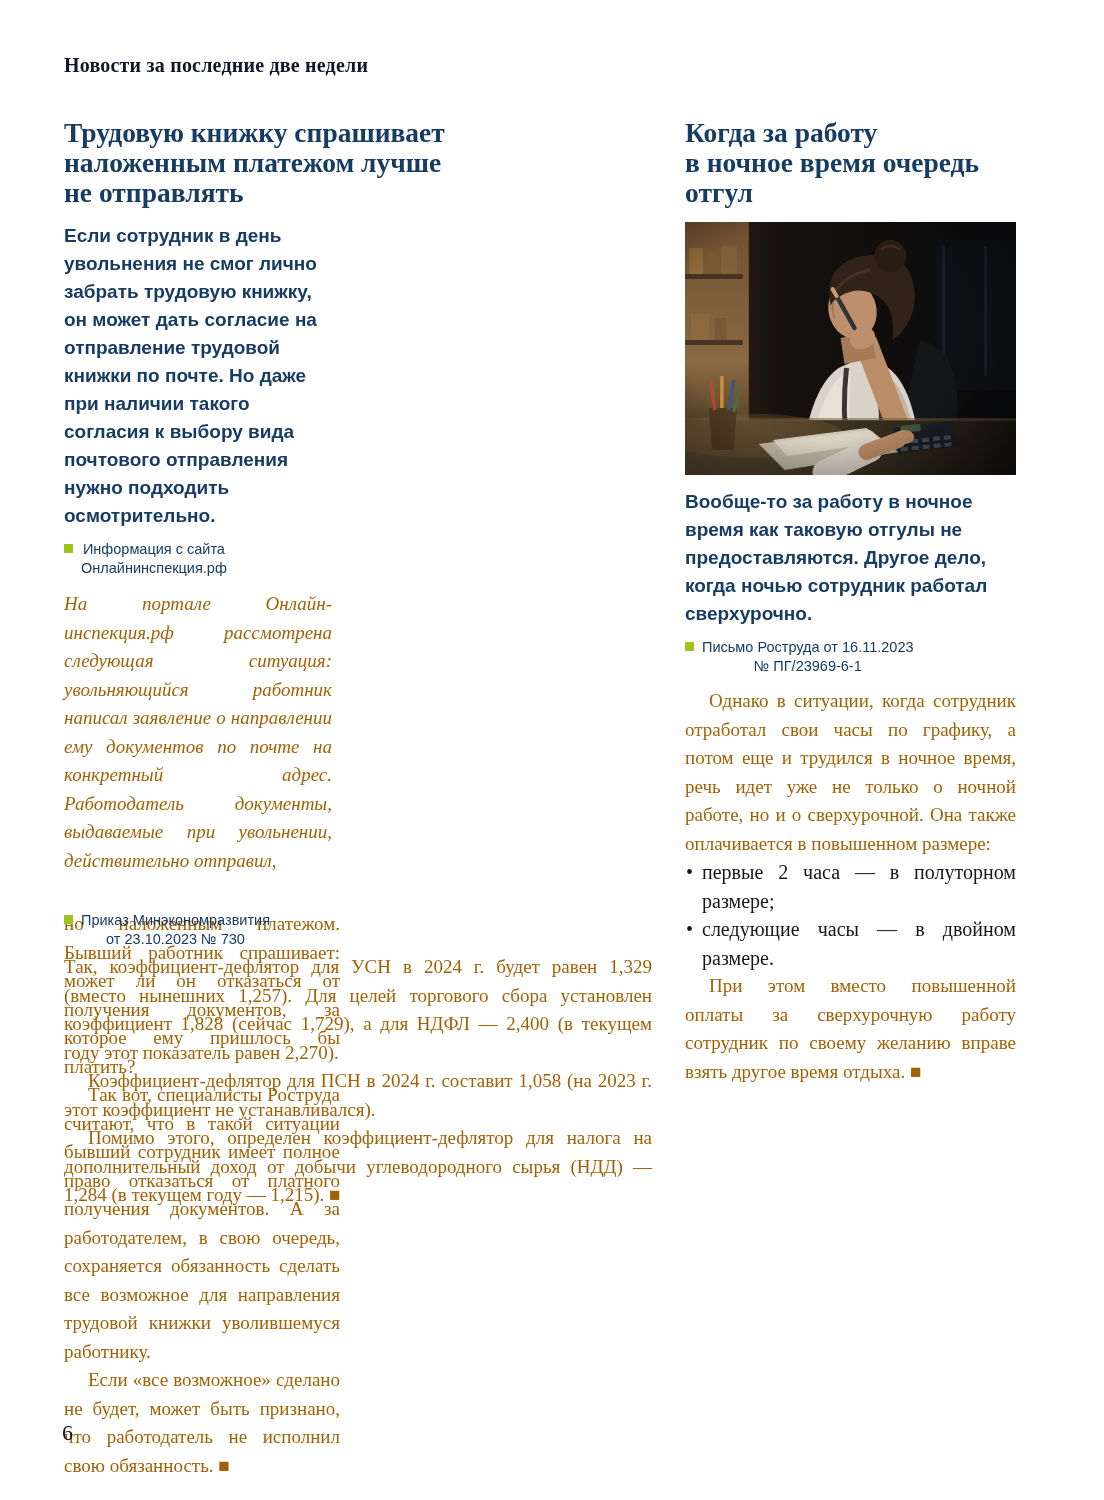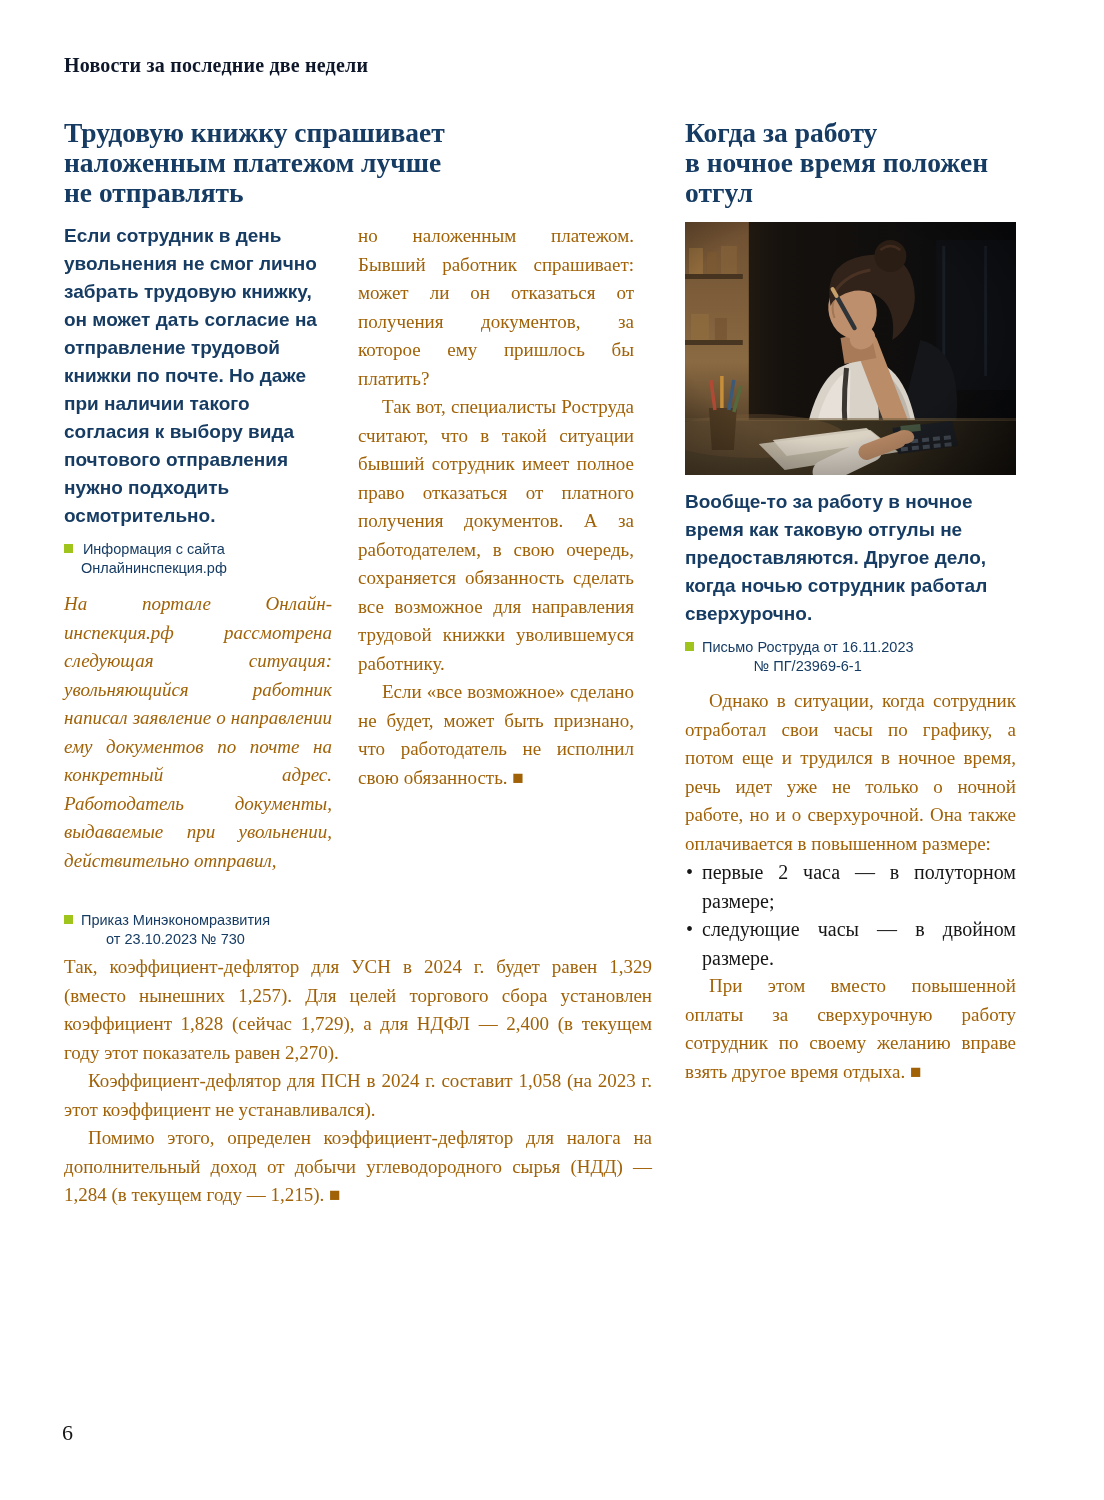--- a/index.html
+++ b/index.html
@@ -22,21 +22,21 @@
         color:#173c63;font-size:19px;line-height:28px;}
   .article-2 .lead{margin-top:12px;font-size:19.5px;line-height:27.5px;}
   .article-3 .lead{margin-top:13px;}
 
   .source{display:flex;gap:8px;margin-top:10px;
           font-family:"Liberation Sans",sans-serif;font-size:14.5px;line-height:19px;
           color:#173c63;text-align:center;}
   .source .sq{flex:none;width:9px;height:9px;margin-top:4px;background:#9fc41c;}
   .source .sl{display:block;}
 
-  .cols{display:flex;gap:26px;margin-top:14px;}
+  .cols{display:flex;gap:35px;margin-top:14px;flex-direction:column;}
   .col-a{width:268px;}
   .col-b{width:276px;}
 
   .body-p{margin:0;font-size:19px;line-height:28.5px;text-align:justify;
           hyphens:auto;-webkit-hyphens:auto;color:#a16207;}
   .body-p.indent{text-indent:24px;}
   .col-a .body-p{margin-top:12px;font-style:italic;}
   .bodywrap{margin-top:4px;}
   .article-3 .bodywrap{margin-top:11px;}
 
@@ -94,21 +94,21 @@
     <div class="bodywrap">
       <p class="body-p">Так, коэффициент-дефлятор для УСН в 2024 г. будет равен 1,329 (вместо нынешних 1,257). Для целей торгового сбора установлен коэффициент 1,828 (сейчас 1,729), а для НДФЛ — 2,400 (в текущем году этот показатель равен 2,270).</p>
       <p class="body-p indent">Коэффициент-дефлятор для ПСН в 2024 г. составит 1,058 (на 2023 г. этот коэффициент не устанавливался).</p>
       <p class="body-p indent">Помимо этого, определен коэффициент-дефлятор для налога на дополнительный доход от добычи углеводородного сырья (НДД) — 1,284 (в текущем году — 1,215). ■</p>
     </div>
   </section>
 
   <section class="article article-3">
     <h2 class="title">
       <span class="tl">Когда за работу</span>
-      <span class="tl">в ночное время положен</span>
+      <span class="tl">в ночное время очередь</span>
       <span class="tl">отгул</span>
     </h2>
 
     <div class="photo">
       <svg viewBox="0 0 332 253" width="331" height="253" preserveAspectRatio="none" role="img">
         <defs>
           <linearGradient id="gbg" x1="0" y1="0" x2="1" y2="0">
             <stop offset="0" stop-color="#332718"></stop>
               <stop offset="0.3" stop-color="#15110d"></stop>
               <stop offset="1" stop-color="#0a0b0e"></stop>

